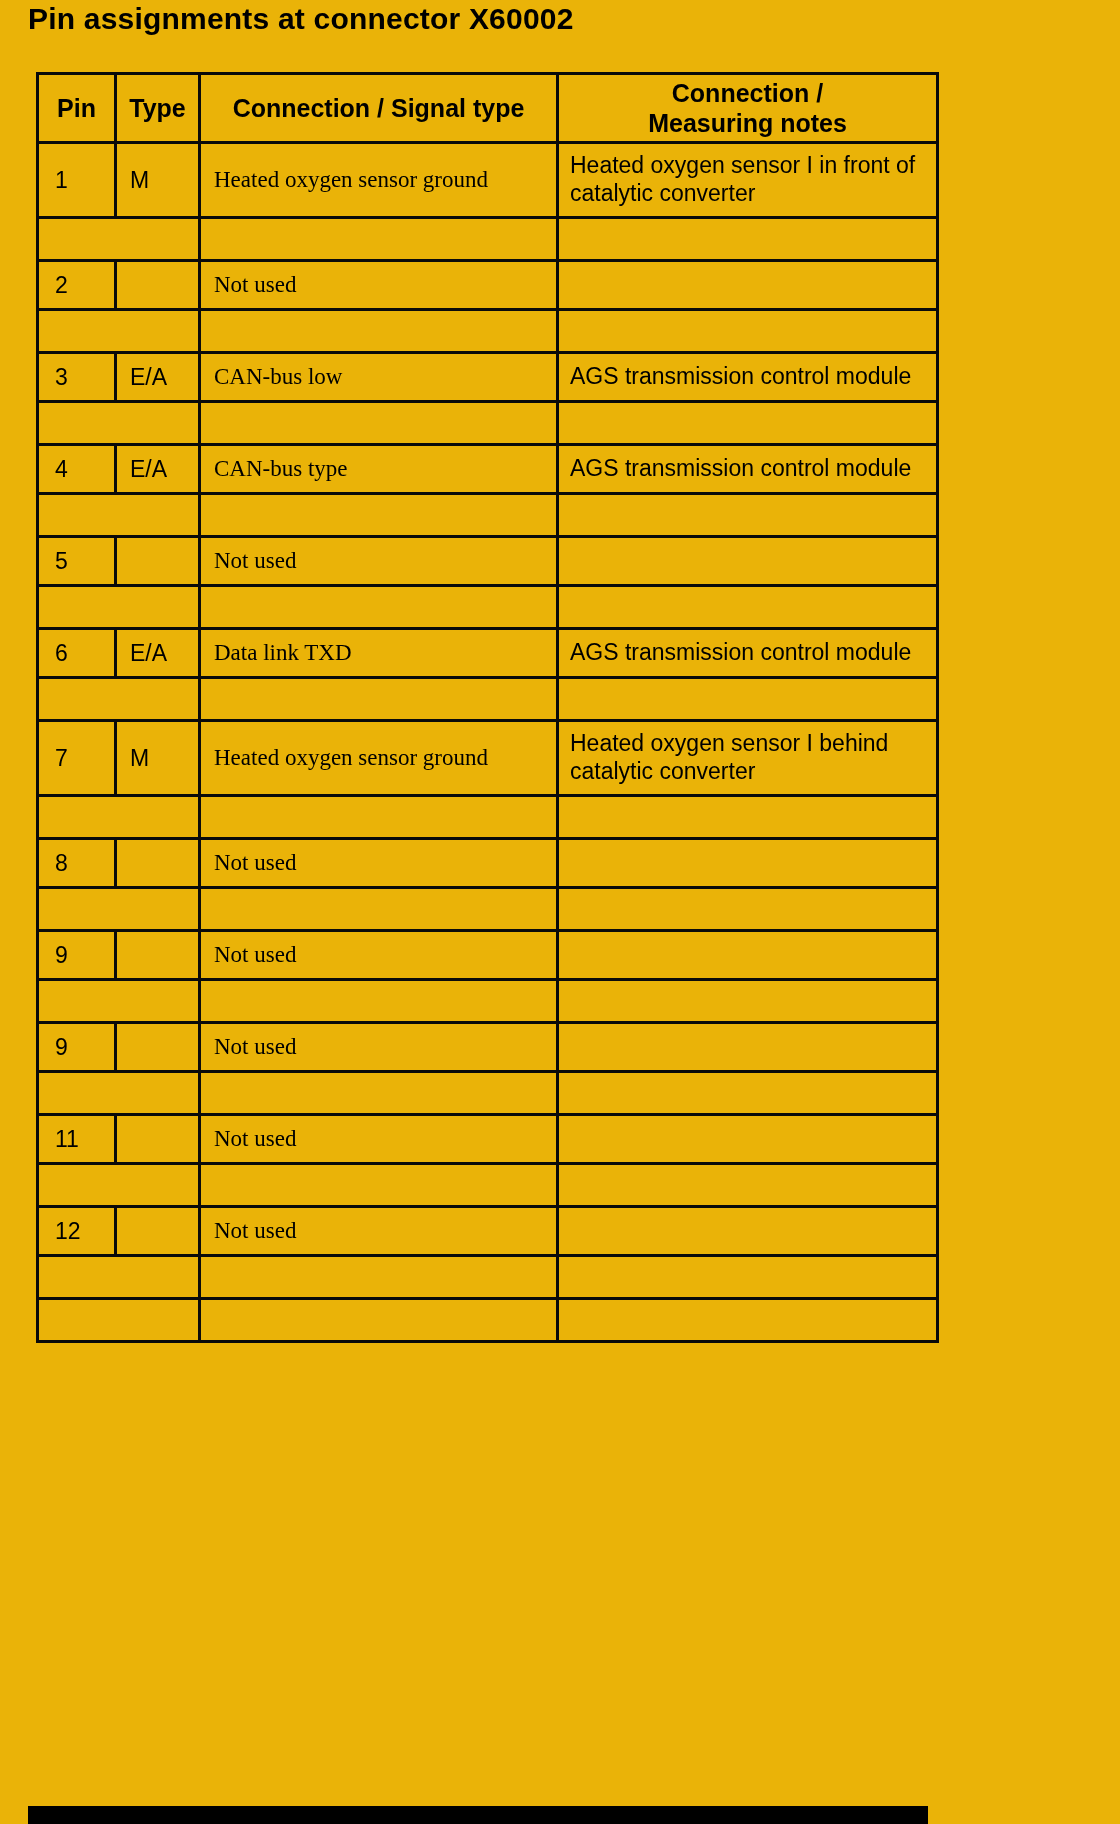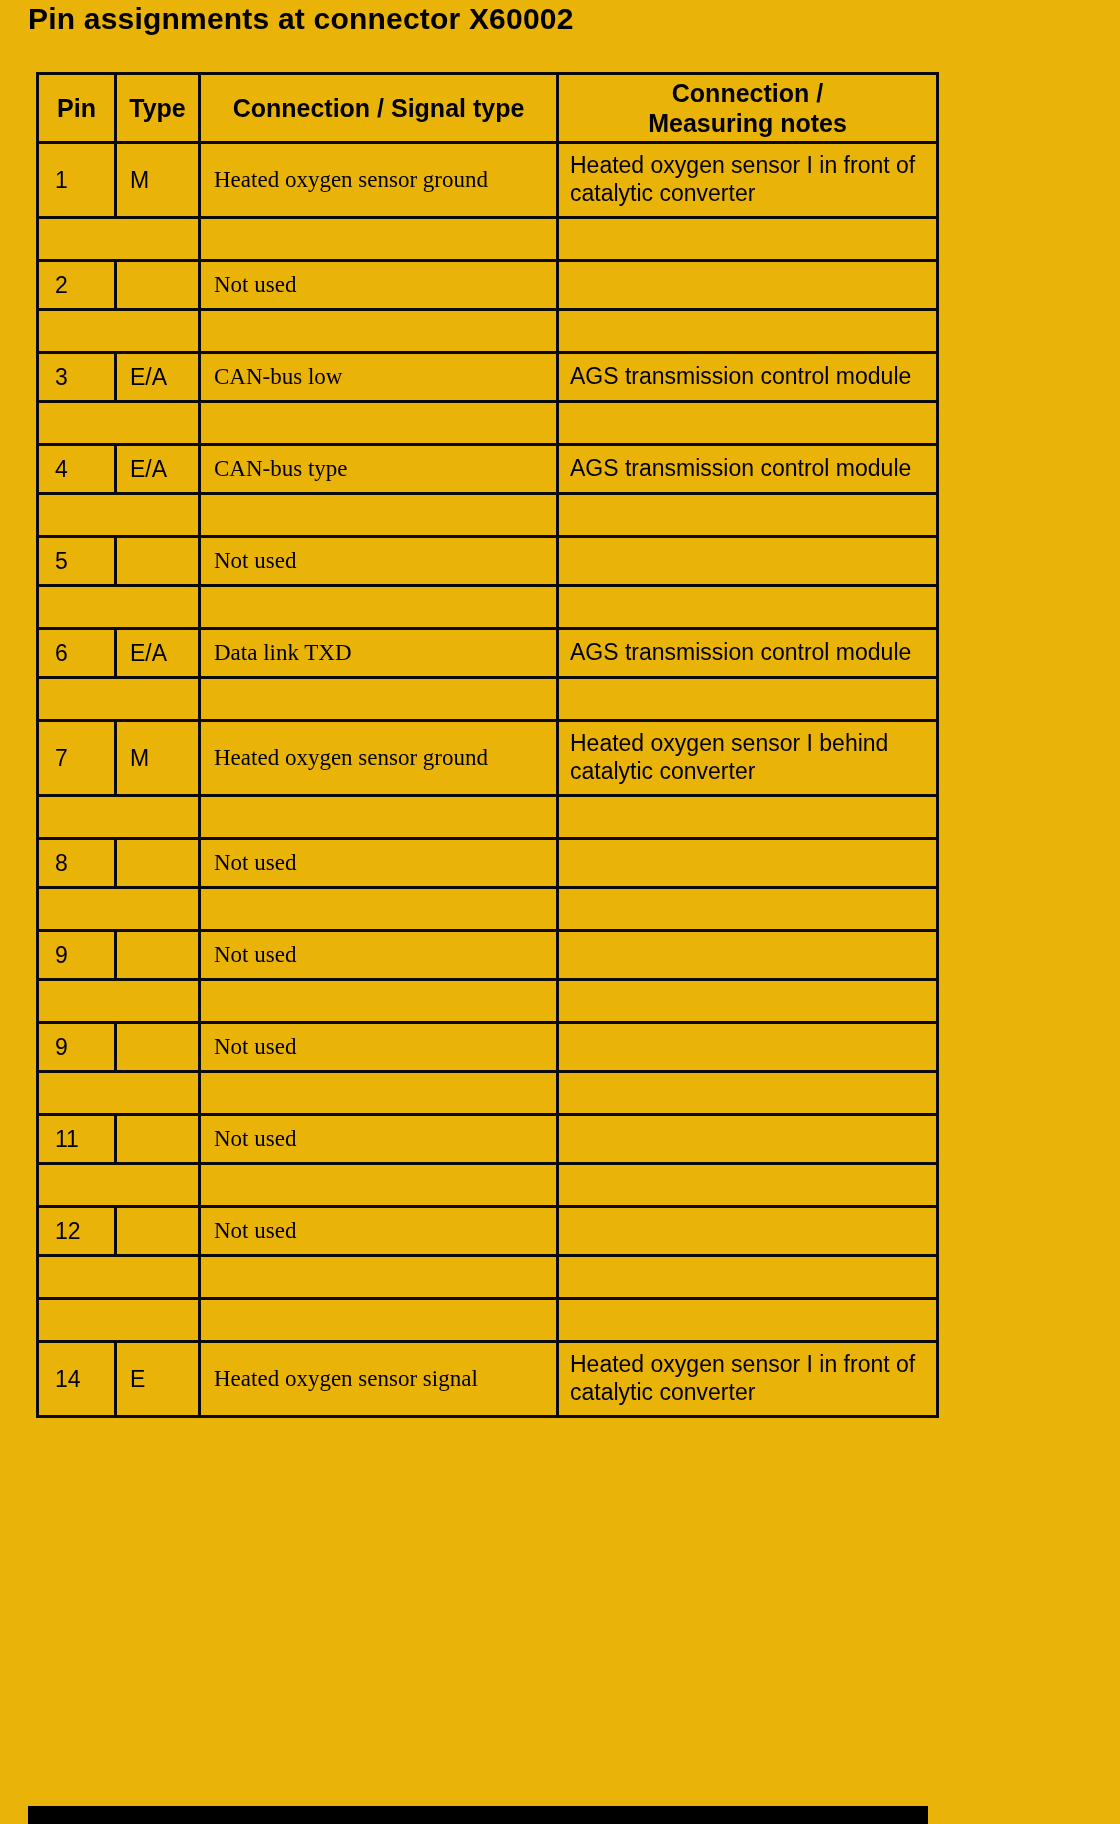--- a/index.html
+++ b/index.html
@@ -233,24 +233,18 @@
       <td></td>
       <td></td>
     </tr>
 
     <tr class="spacer">
       <td colspan="2"></td>
       <td></td>
       <td></td>
     </tr>
 
-    <tr class="row tall">
-      <td class="c-pin">14</td>
-      <td class="c-type">E</td>
-      <td class="c-desc">Heated oxygen sensor signal</td>
-      <td class="c-conn">Heated oxygen sensor I in front of catalytic converter</td>
-    </tr>
   </tbody>
     </table>
 
   <div class="bottom-bar"></div>
 
 </div>
 
 </body></html>

